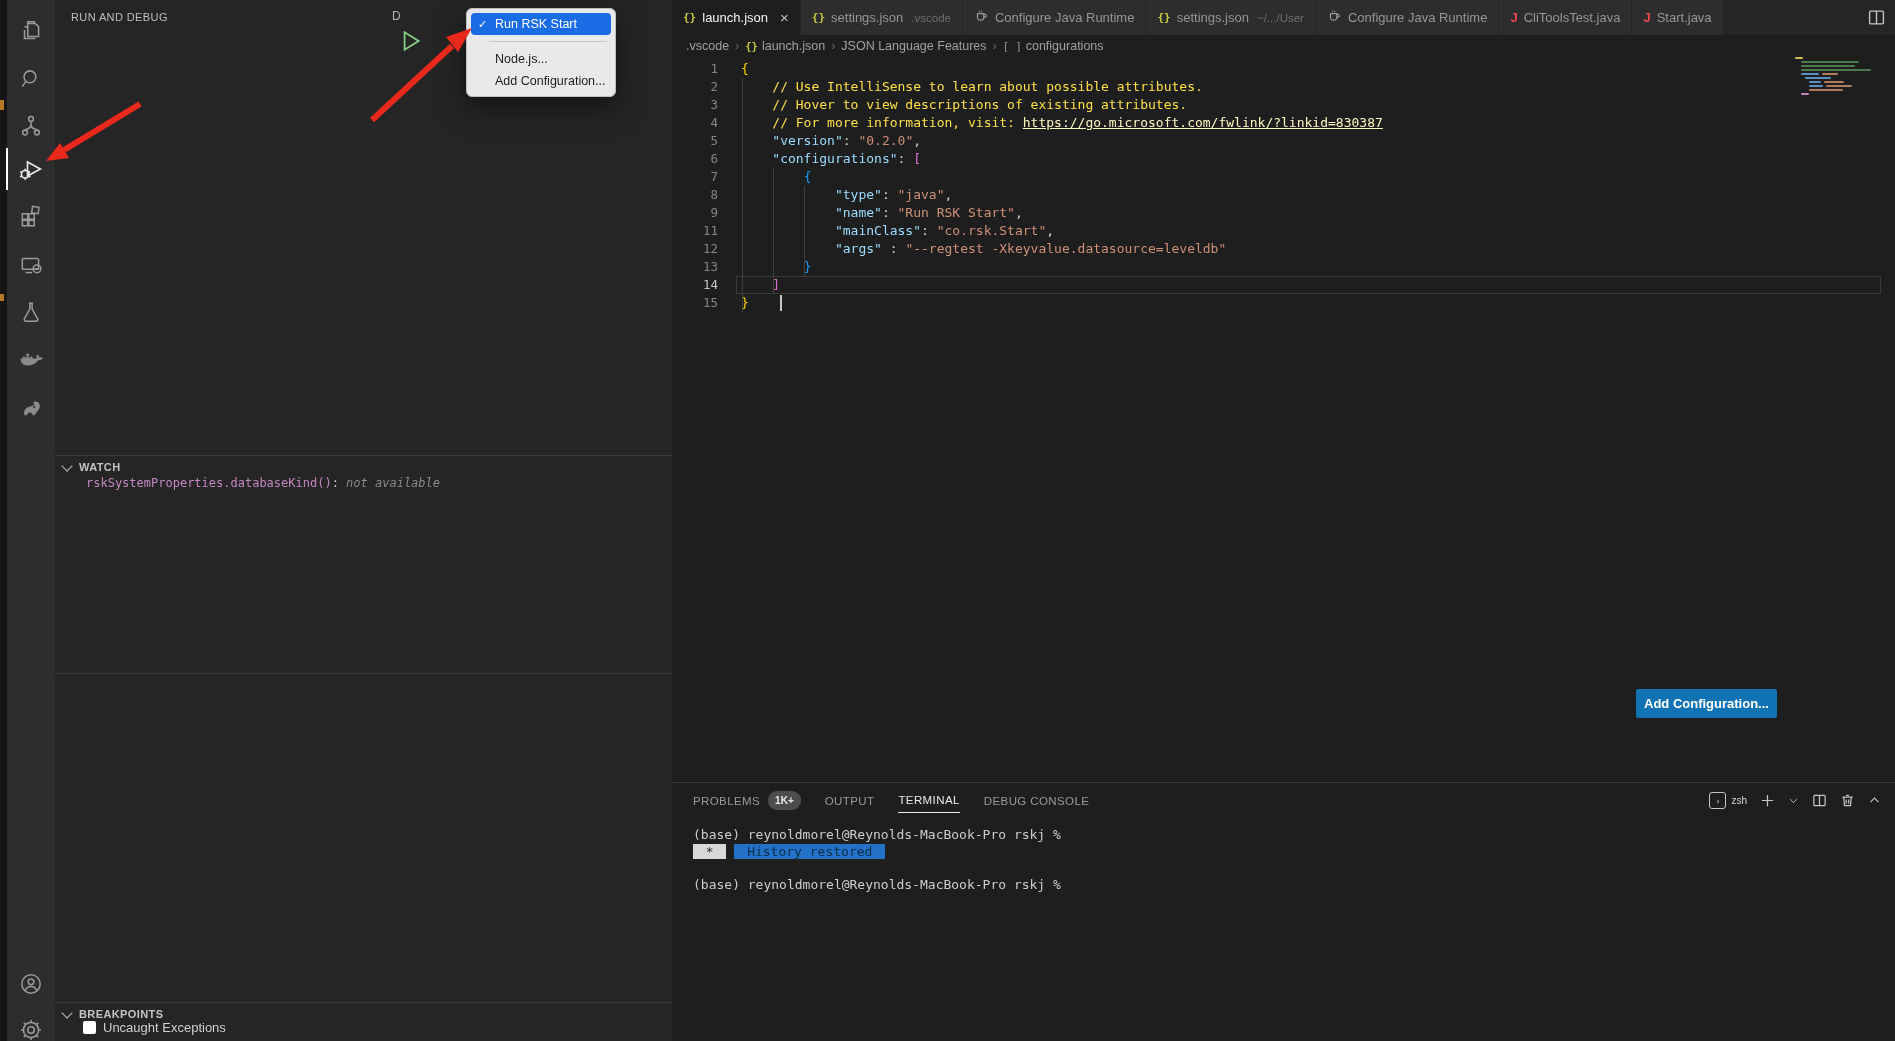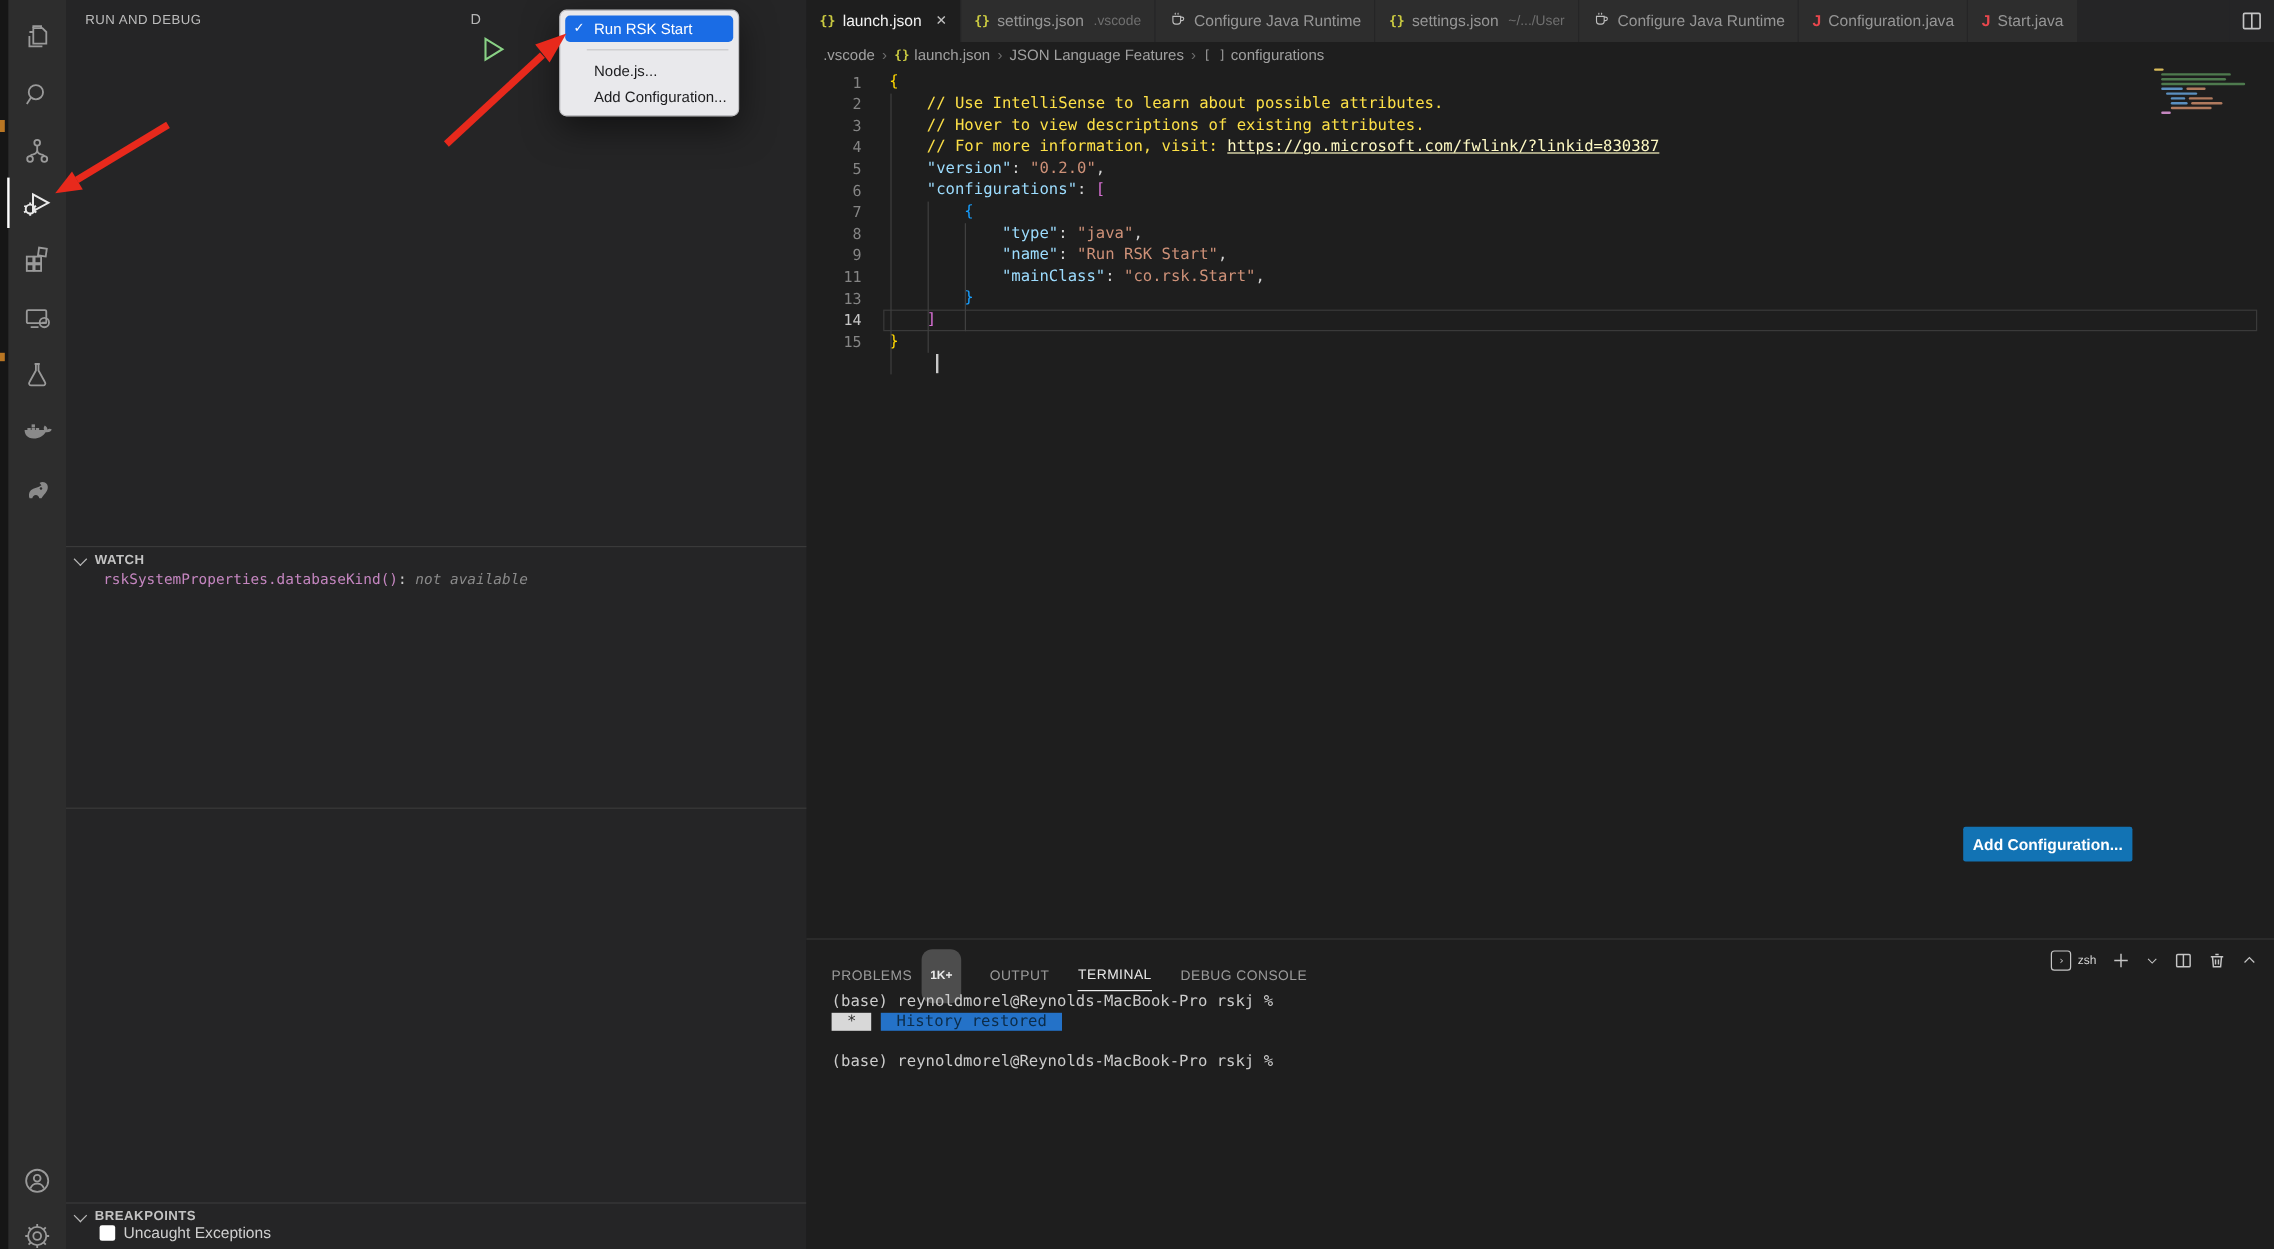--- a/index.html
+++ b/index.html
@@ -73,21 +73,21 @@
   .mm{position:absolute;height:2px;border-radius:1px;}
   
   #add-config-btn{position:absolute;left:1636px;top:689px;width:141px;height:29px;background:#1273b4;
       color:#fff;font-size:13px;font-weight:bold;border:none;border-radius:2px;cursor:pointer;
       display:flex;align-items:center;justify-content:center;font-family:"Liberation Sans",sans-serif;}
   
   #panel{position:absolute;left:672px;top:782px;width:1223px;height:299px;background:#1e1e1e;border-top:1px solid #363636;}
   #panel-tabs{position:absolute;left:21px;top:8px;display:flex;align-items:center;gap:24px;}
   .ptab{font-size:11.5px;letter-spacing:.4px;color:#9a9a9a;cursor:pointer;display:flex;align-items:center;gap:8px;padding-bottom:6px;}
   .ptab.active{color:#e9e9e9;border-bottom:1px solid #e9e9e9;}
-  .pbadge{background:#4d4d4d;color:#eaeaea;font-size:10px;font-weight:bold;border-radius:9px;padding:17px 7px;letter-spacing:0;}
+  .pbadge{background:#4d4d4d;color:#eaeaea;font-size:10px;font-weight:bold;border-radius:9px;padding:4px 7px;letter-spacing:0;}
   #panel-toolbar{position:absolute;right:14px;top:9px;display:flex;align-items:center;gap:13px;}
   #panel-toolbar svg{stroke:#c5c5c5;fill:none;stroke-width:1.3;}
   .ptool{cursor:pointer;display:flex;align-items:center;gap:5px;}
   #term-chip{width:15px;height:15px;border:1.3px solid #c5c5c5;border-radius:3px;display:flex;align-items:center;
              justify-content:center;font-size:9px;color:#c5c5c5;font-family:"DejaVu Sans Mono",monospace;}
   #shell-label{font-size:10px;color:#d4d4d4;}
   #terminal{position:absolute;left:21px;top:44px;font-family:"DejaVu Sans Mono",monospace;font-size:13px;line-height:16.5px;cursor:text;}
   .trow{white-space:pre;color:#cccccc;height:16.5px;}
   .hist-star{background:#d8d8d8;color:#333;padding:0 5px;}
   .hist-text{background:#2472c8;color:#0c2c49;padding:0 5px;}
@@ -252,21 +252,21 @@
       <div class="tab">
         <span><svg width="15" height="14" viewBox="0 0 24 24" style="stroke:#bfbfbf;fill:none;stroke-width:1.6;">
             <path d="M5 8h11v7a4 4 0 0 1-4 4H9a4 4 0 0 1-4-4z"></path>
             <path d="M16 9h2a2.5 2.5 0 0 1 0 5h-2"></path>
             <path d="M8 5.5c.8-1 .8-1.6 0-2.5M12 5.5c.8-1 .8-1.6 0-2.5"></path>
           </svg></span>
         <span>Configure Java Runtime</span>
       </div>
       <div class="tab">
         <span class="ic-java">J</span>
-        <span>Configuration.java</span>
+        <span>CliToolsTest.java</span>
       </div>
       <div class="tab">
         <span class="ic-java">J</span>
         <span>Start.java</span>
       </div>
       <div id="tab-spacer"></div>
       <div id="split-btn">
         <svg width="17" height="17" viewBox="0 0 16 16" style="stroke:#c5c5c5;fill:none;stroke-width:1.3;">
           <rect x="1.5" y="2" width="13" height="12" rx="1"></rect>
           <path d="M8 2v12"></path>
@@ -327,20 +327,24 @@
         <span class="ln">8</span>
         <span class="lc"><span class="t-pn">            </span><span class="t-key">"type"</span><span class="t-pn">: </span><span class="t-str">"java"</span><span class="t-pn">,</span></span>
       </div>
       <div class="code-line">
         <span class="ln">9</span>
         <span class="lc"><span class="t-pn">            </span><span class="t-key">"name"</span><span class="t-pn">: </span><span class="t-str">"Run RSK Start"</span><span class="t-pn">,</span></span>
       </div>
       <div class="code-line">
         <span class="ln">11</span>
         <span class="lc"><span class="t-pn">            </span><span class="t-key">"mainClass"</span><span class="t-pn">: </span><span class="t-str">"co.rsk.Start"</span><span class="t-pn">,</span></span>
+      </div>
+      <div class="code-line">
+        <span class="ln">12</span>
+        <span class="lc"><span class="t-pn">            </span><span class="t-key">"args"</span><span class="t-pn"> : </span><span class="t-str">"--regtest -Xkeyvalue.datasource=leveldb"</span></span>
       </div>
       <div class="code-line">
         <span class="ln">13</span>
         <span class="lc"><span class="t-pn">        </span><span class="t-b3">}</span></span>
       </div>
       <div class="code-line current">
         <span class="ln">14</span>
         <span class="lc"><span class="t-pn">    </span><span class="t-b2">]</span></span>
       </div>
       <div class="code-line">

